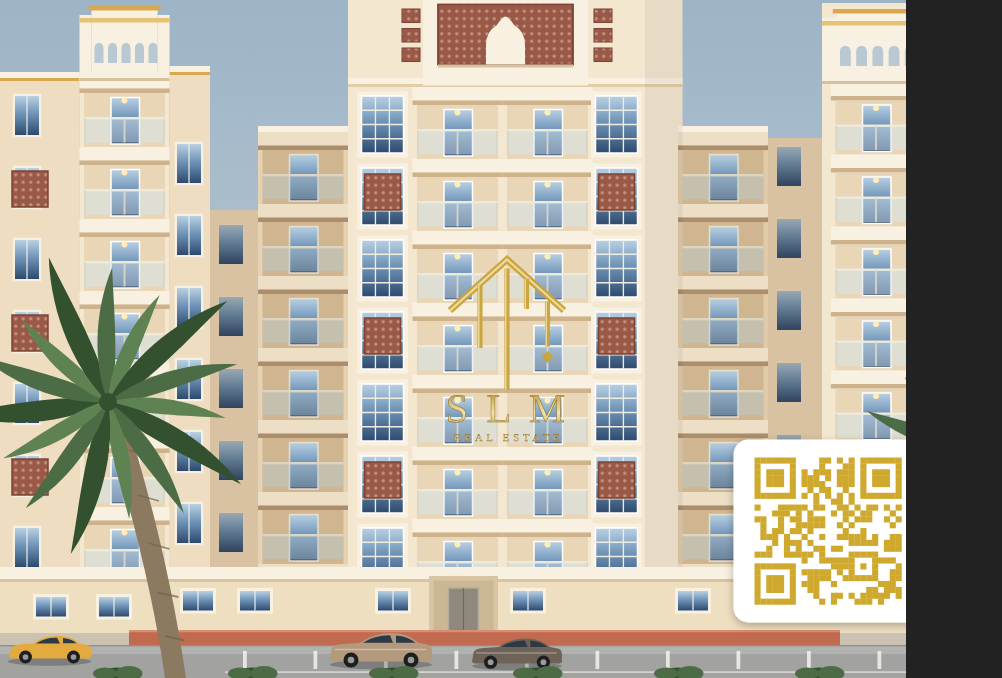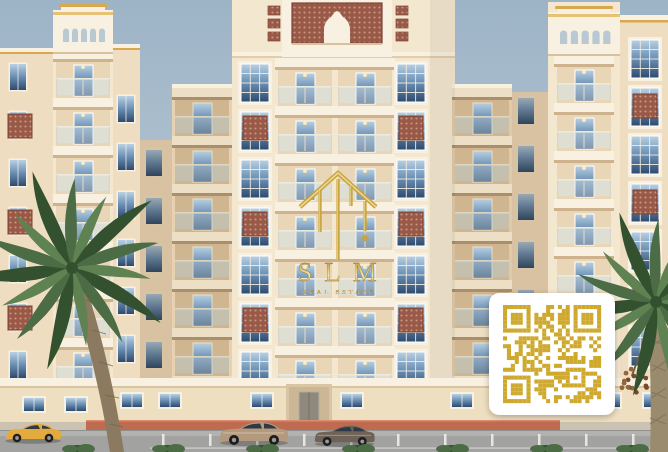--- a/index.html
+++ b/index.html
@@ -1,16 +1,16 @@
 <!DOCTYPE html>
 <html style="--sky-top: #9db4c7; --sky-bot: #c8d2d8; --sky-arch: #b9c9d4; --cream: #f4e7d0; --cream-2: #eeddc0; --trim: #f8f1e1; --slab-sh: #cdb28c; --shadow: #d9c2a2; --shadow-2: #cfb691; --balc-in: #e8d6b6; --win-hi: #b9d0e2; --win-mid: #6f94b8; --win-lo: #2d4a6e; --lattice: #9a5947; --lattice-dot: #c49684; --gold: #d9a84e; --gold-2: #e6c276; --logo-gold: #c9a43c; --qr: #cfa92e; --road: #a2a2a0; --road-2: #b2b2b0; --sidewalk: #cbc2b2; --apron: #c06a50; --line: #f2f2ef; --palm-dark: #33512f; --palm-mid: #4b6c45; --palm-light: #5f8253; --trunk: #8b7a5f; --trunk-2: #9a8a6e; --dates: #7a4a28; --car0: #e3ab3e; --car1: #b49a7d; --car2: #6f6257;"><head>
 <meta charset="utf-8">
 <style>
   html,body{margin:0;padding:0;background:#222;font-family:"Liberation Sans",sans-serif;}
-  #stage{width:668px;height:452px;position:relative;overflow:hidden;background:#1d4ed8;}
+  #stage{width:604px;height:452px;position:relative;overflow:hidden;background:#1d4ed8;}
   svg{display:block}
   .logo-title{font-family:"Liberation Serif",serif;font-size:27px;letter-spacing:12px;
     fill:url(#goldg);stroke:#8f6b20;stroke-width:.35;}
   .logo-sub{font-family:"Liberation Serif",serif;font-size:7px;letter-spacing:2.6px;
     fill:url(#goldg);stroke:#8f6b20;stroke-width:.2;}
   .fr0{fill:var(--palm-dark)} .fr1{fill:var(--palm-mid)} .fr2{fill:var(--palm-light)}
   .gold{fill:var(--gold)} .trim{fill:var(--trim)}
 </style>
 </head>
 <body>

